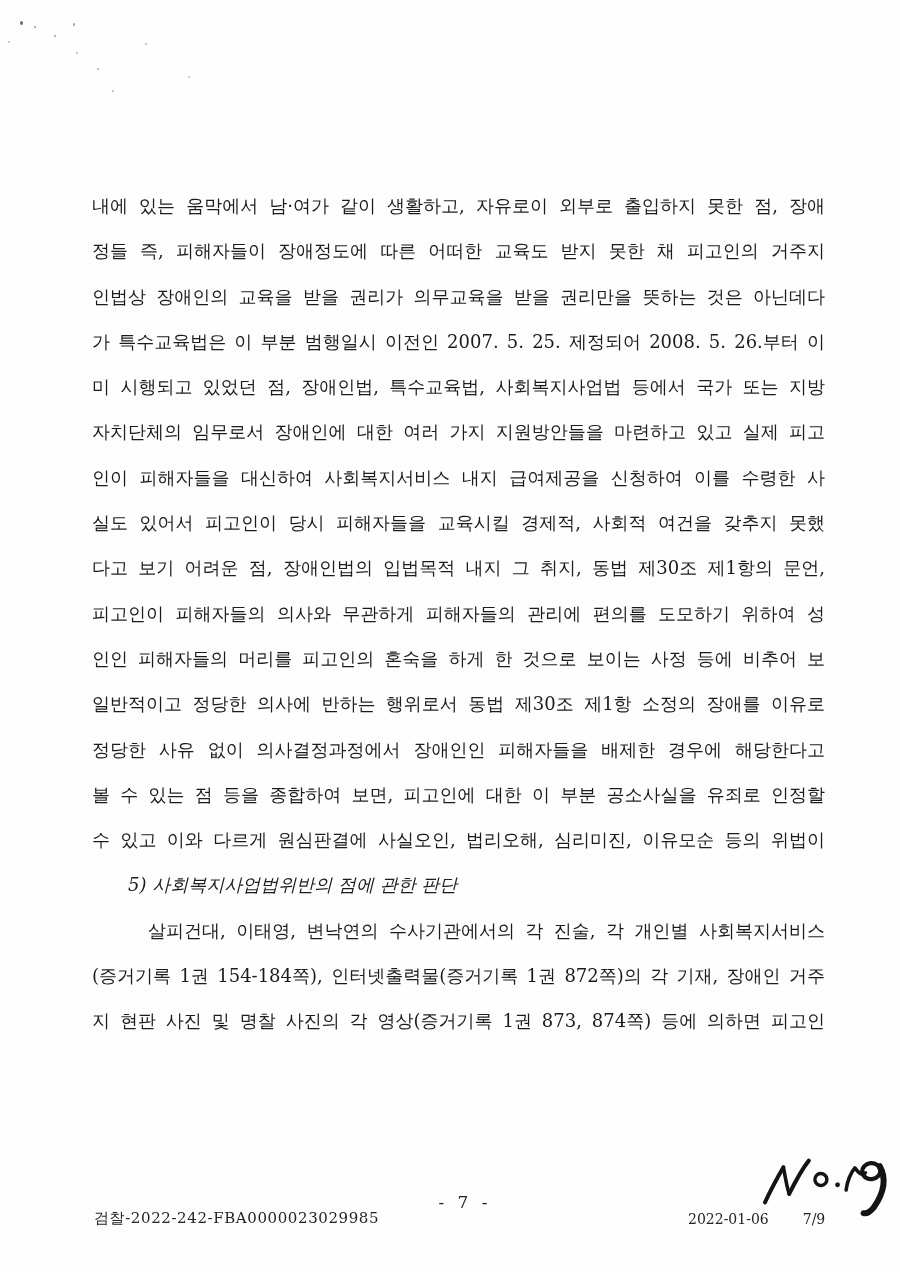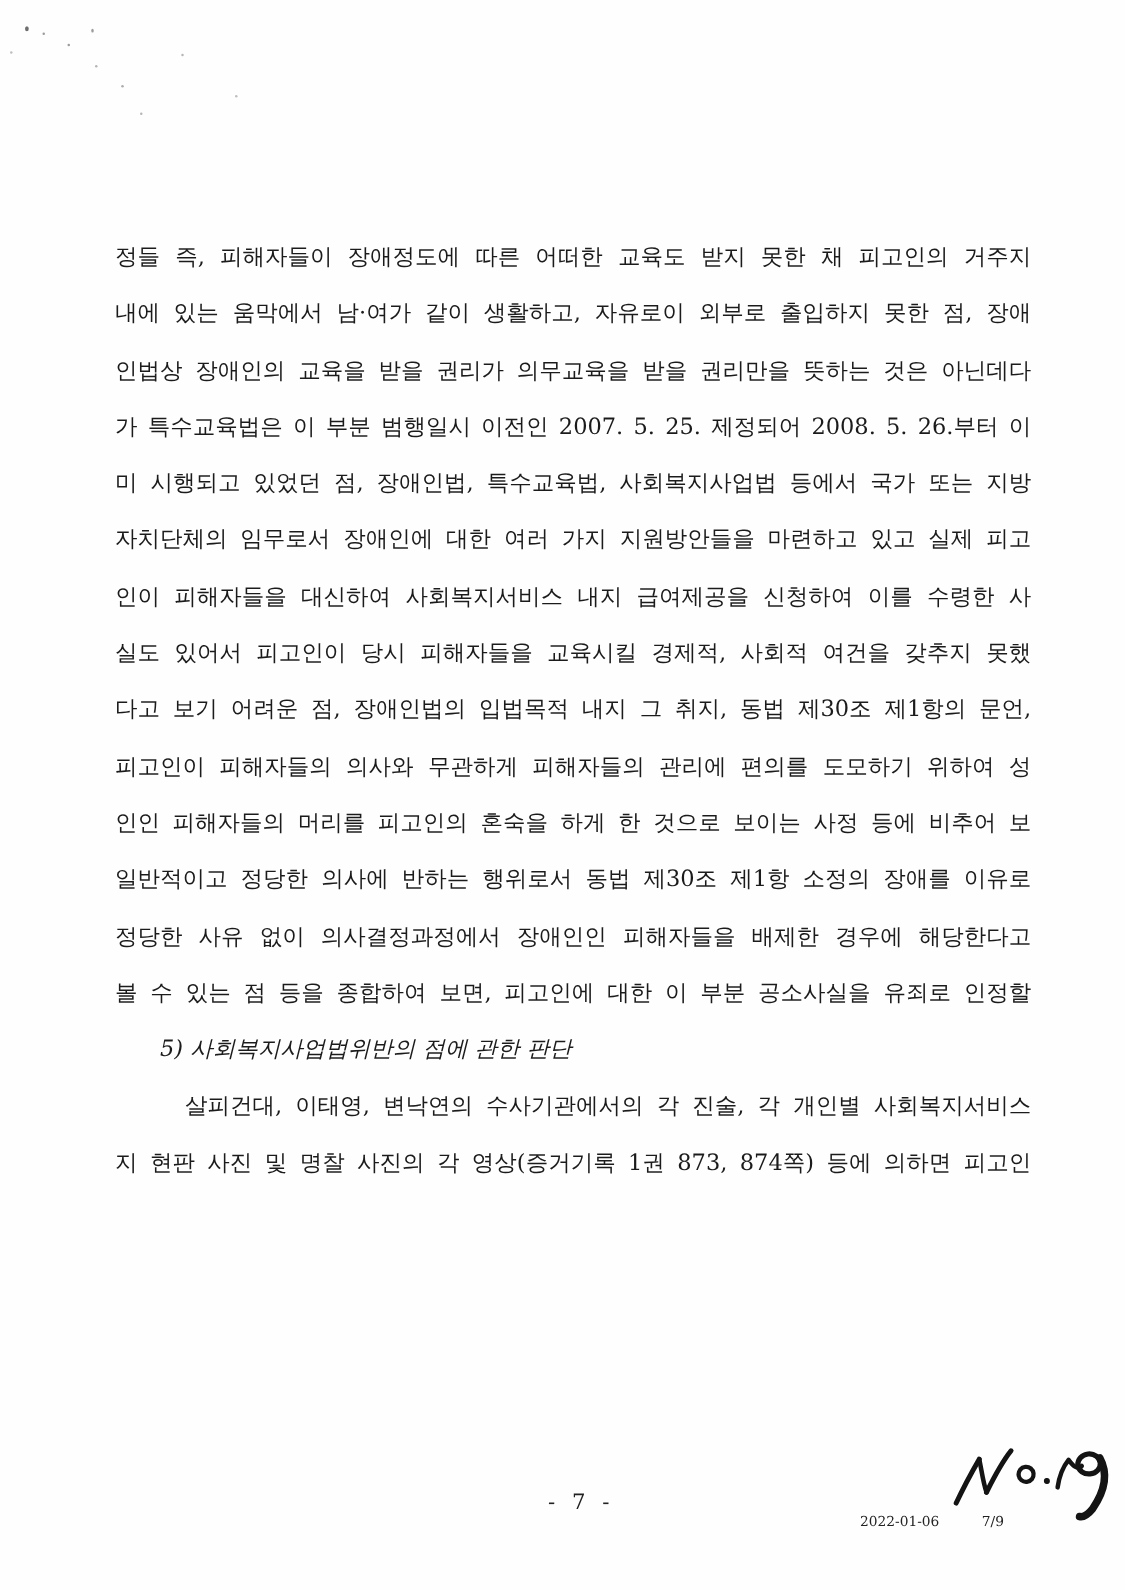--- a/index.html
+++ b/index.html
@@ -64,21 +64,21 @@
     left: 94px;
     top: 1209px;
     font-size: 15px;
     letter-spacing: 0.6px;
     color: #222;
   }
   .footer-right {
     position: absolute;
     left: 688px;
     top: 1211px;
-    font-size: 11px;
+    font-size: 14px;
     display: flex;
     gap: 34px;
     color: #222;
   }
   
   .handwritten {
     position: absolute;
     left: 756px;
     top: 1150px;
     width: 140px;
@@ -103,40 +103,43 @@
   <div class="speck" style="left:73px;top:23px;width:2px;height:3px;"></div>
   <div class="speck" style="left:54px;top:35px;width:2px;height:2px;"></div>
   <div class="speck" style="left:145px;top:43px;width:2px;height:2px;opacity:0.4;"></div>
   <div class="speck" style="left:76px;top:52px;width:2px;height:2px;opacity:0.4;"></div>
   <div class="speck" style="left:97px;top:68px;width:2px;height:2px;opacity:0.45;"></div>
   <div class="speck" style="left:188px;top:76px;width:2px;height:2px;opacity:0.35;"></div>
   <div class="speck" style="left:112px;top:90px;width:2px;height:2px;opacity:0.4;"></div>
   <div class="speck" style="left:8px;top:41px;width:2px;height:2px;opacity:0.35;"></div>
 
   <main class="text-block">
+    <p class="line">내에 있는 움막에서 남·여가 같이 생활하고, 자유로이 외부로 출입하지 못한 점, 장애</p>
     <p class="line">정들 즉, 피해자들이 장애정도에 따른 어떠한 교육도 받지 못한 채 피고인의 거주지</p>
-    <p class="line">내에 있는 움막에서 남·여가 같이 생활하고, 자유로이 외부로 출입하지 못한 점, 장애</p>
     <p class="line">인법상 장애인의 교육을 받을 권리가 의무교육을 받을 권리만을 뜻하는 것은 아닌데다</p>
     <p class="line">가 특수교육법은 이 부분 범행일시 이전인 2007. 5. 25. 제정되어 2008. 5. 26.부터 이</p>
     <p class="line">미 시행되고 있었던 점, 장애인법, 특수교육법, 사회복지사업법 등에서 국가 또는 지방</p>
     <p class="line">자치단체의 임무로서 장애인에 대한 여러 가지 지원방안들을 마련하고 있고 실제 피고</p>
     <p class="line">인이 피해자들을 대신하여 사회복지서비스 내지 급여제공을 신청하여 이를 수령한 사</p>
     <p class="line">실도 있어서 피고인이 당시 피해자들을 교육시킬 경제적, 사회적 여건을 갖추지 못했</p>
     <p class="line">다고 보기 어려운 점, 장애인법의 입법목적 내지 그 취지, 동법 제30조 제1항의 문언,</p>
     <p class="line">피고인이 피해자들의 의사와 무관하게 피해자들의 관리에 편의를 도모하기 위하여 성</p>
     <p class="line">인인 피해자들의 머리를 피고인의 혼숙을 하게 한 것으로 보이는 사정 등에 비추어 보</p>
     <p class="line">일반적이고 정당한 의사에 반하는 행위로서 동법 제30조 제1항 소정의 장애를 이유로</p>
     <p class="line">정당한 사유 없이 의사결정과정에서 장애인인 피해자들을 배제한 경우에 해당한다고</p>
     <p class="line">볼 수 있는 점 등을 종합하여 보면, 피고인에 대한 이 부분 공소사실을 유죄로 인정할</p>
+    <p class="line">수 있고 이와 다르게 원심판결에 사실오인, 법리오해, 심리미진, 이유모순 등의 위법이</p>
     <p class="line heading">5) 사회복지사업법위반의 점에 관한 판단</p>
     <p class="line indent1">살피건대, 이태영, 변낙연의 수사기관에서의 각 진술, 각 개인별 사회복지서비스</p>
+    <p class="line">(증거기록 1권 154-184쪽), 인터넷출력물(증거기록 1권 872쪽)의 각 기재, 장애인 거주</p>
     <p class="line">지 현판 사진 및 명찰 사진의 각 영상(증거기록 1권 873, 874쪽) 등에 의하면 피고인</p>
   </main>
 
   <div class="page-number">- 7 -</div>
+  <div class="footer-left">검찰-2022-242-FBA0000023029985</div>
   <div class="footer-right">
     <span>2022-01-06</span>
     <span>7/9</span>
   </div>
 
   <svg class="handwritten" viewBox="0 0 140 80" fill="none" stroke="#141414" stroke-linecap="round" stroke-linejoin="round">
 
     <path d="M8,46 C14,36 22,24 30,13" stroke-width="4"></path>
     <path d="M30,13 C31,22 31,31 33,40" stroke-width="3.6"></path>
     <path d="M33,40 C40,29 48,17 56,9" stroke-width="4"></path>

